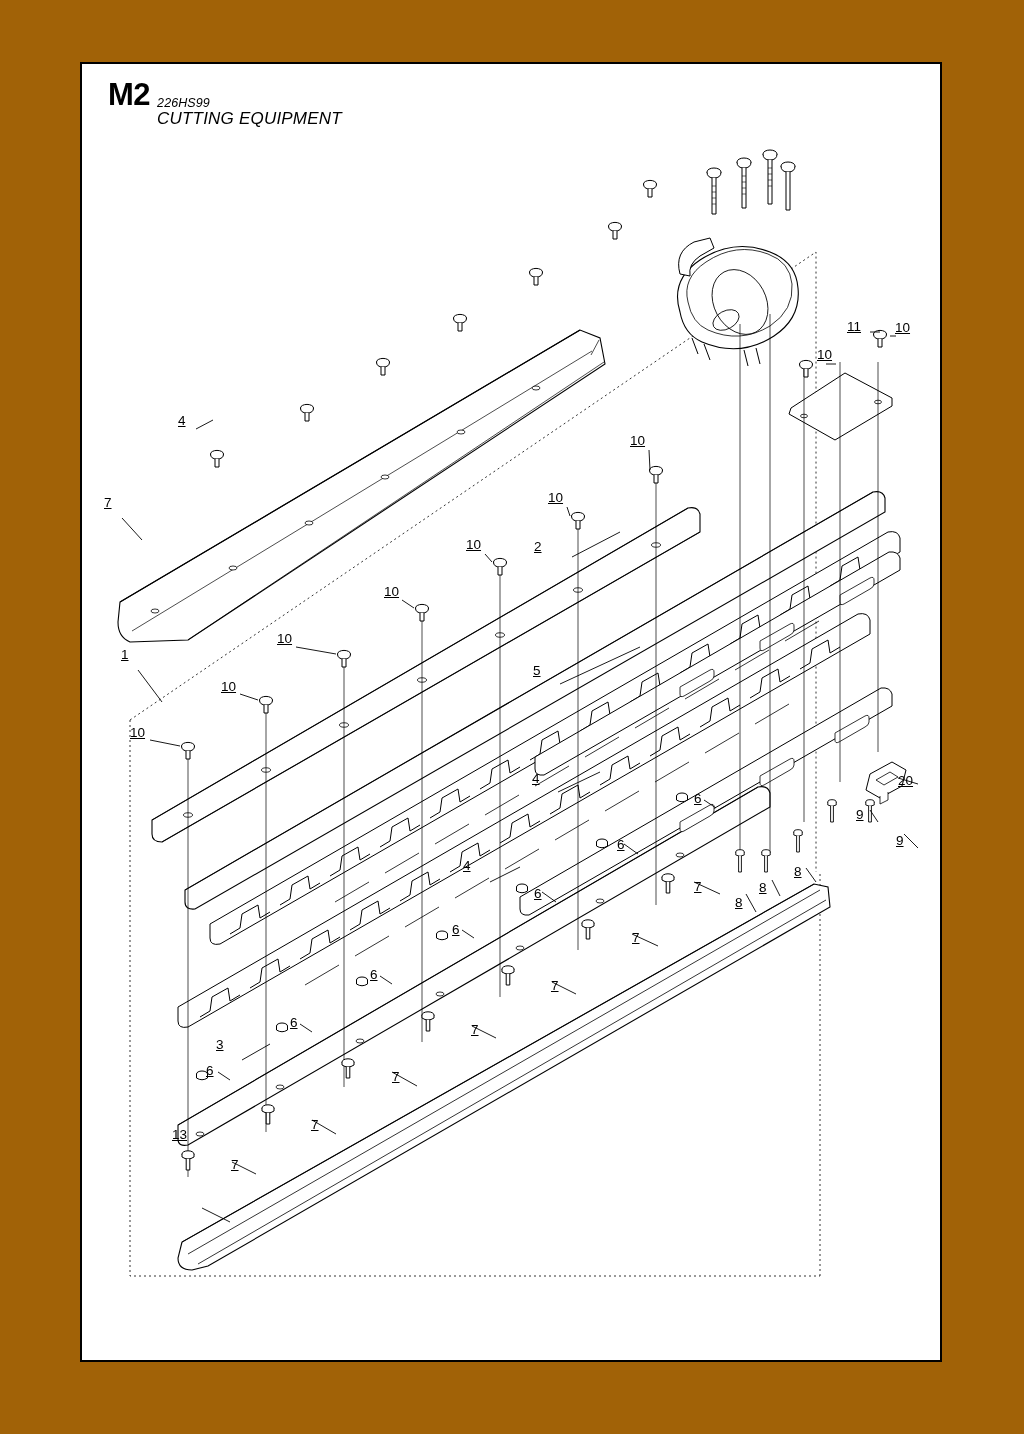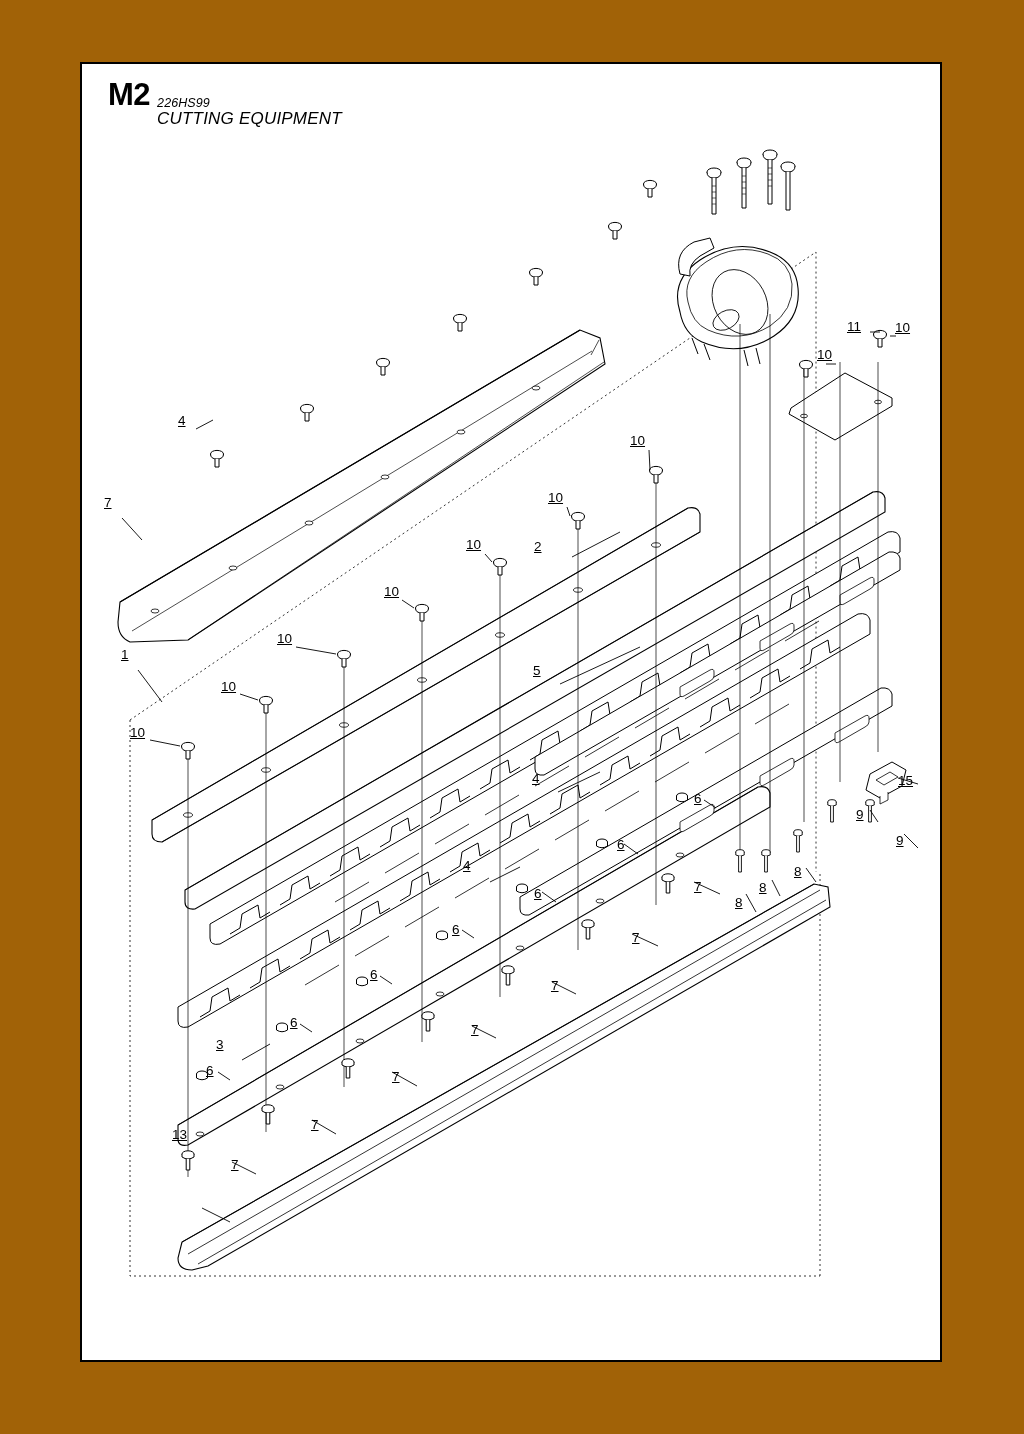--- a/index.html
+++ b/index.html
@@ -426,21 +426,21 @@
     <div class="callout" style="left:630px;top:434px;">10</div>
     <div class="callout" style="left:817px;top:348px;">10</div>
     <div class="callout" style="left:895px;top:321px;">10</div>
     <div class="callout" style="left:847px;top:320px;">11</div>
     <div class="callout" style="left:534px;top:540px;">2</div>
     <div class="callout" style="left:533px;top:664px;">5</div>
     <div class="callout" style="left:532px;top:772px;">4</div>
     <div class="callout" style="left:463px;top:859px;">4</div>
     <div class="callout" style="left:216px;top:1038px;">3</div>
     <div class="callout" style="left:172px;top:1128px;">13</div>
-    <div class="callout" style="left:898px;top:774px;">15</div>
+    <div class="callout" style="left:898px;top:774px;">20</div>
     <div class="callout" style="left:856px;top:808px;">9</div>
     <div class="callout" style="left:896px;top:834px;">9</div>
     <div class="callout" style="left:794px;top:865px;">8</div>
     <div class="callout" style="left:759px;top:881px;">8</div>
     <div class="callout" style="left:735px;top:896px;">8</div>
     <div class="callout" style="left:694px;top:880px;">7</div>
     <div class="callout" style="left:632px;top:931px;">7</div>
     <div class="callout" style="left:551px;top:979px;">7</div>
     <div class="callout" style="left:471px;top:1023px;">7</div>
     <div class="callout" style="left:392px;top:1070px;">7</div>

